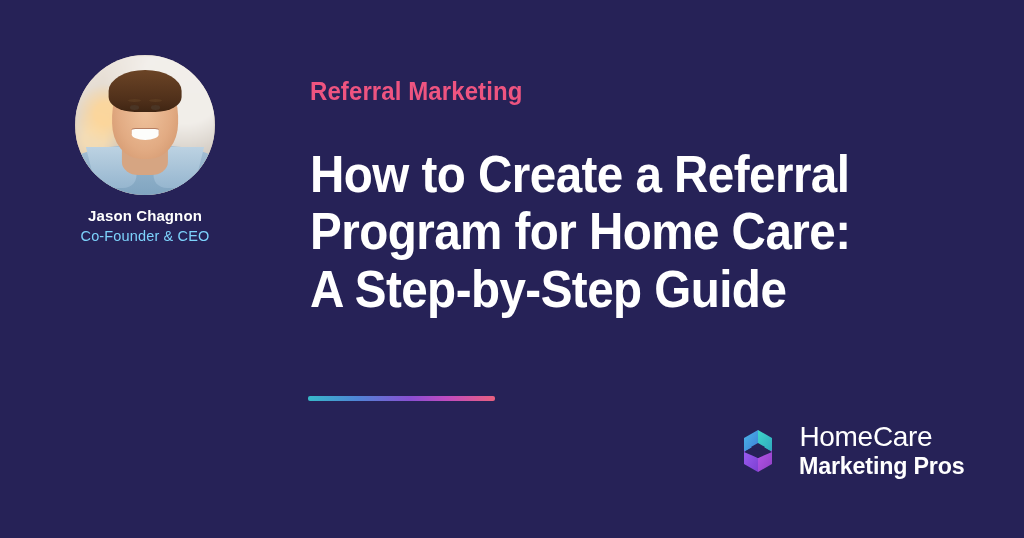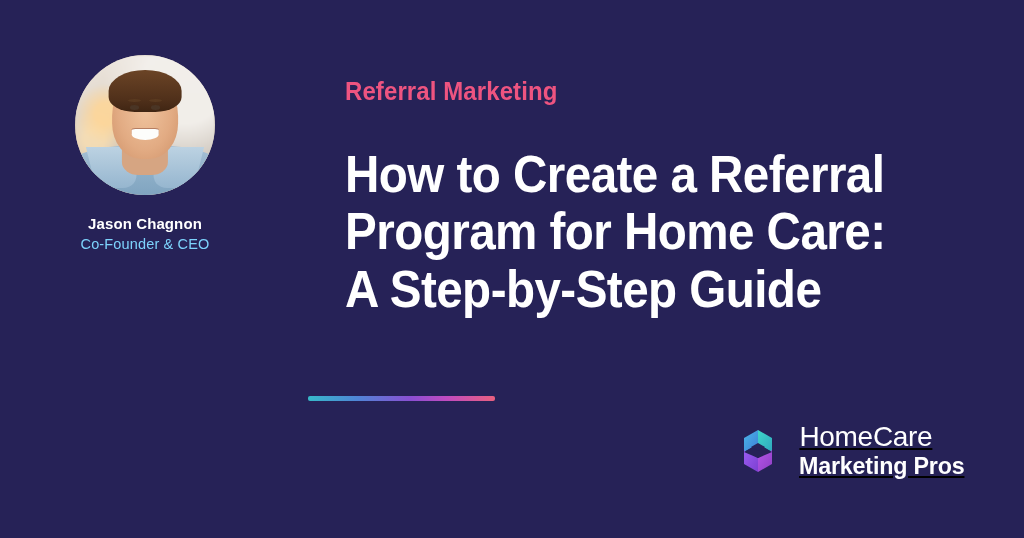--- a/index.html
+++ b/index.html
@@ -106,21 +106,21 @@
     position:absolute;
     left:50%; top:53%;
     transform:translateX(-50%);
     width:19%; height:8%;
     background:#fdfdfb;
     border-radius:14% 14% 52% 52%;
     box-shadow:0 -1px 0 rgba(140,80,60,.55);
   }
 
   .author-name {
-    margin-top:20px;
+    margin-top:12px;
     color:#ffffff;
     font-size:15px;
     font-weight:700;
     letter-spacing:.1px;
     text-align:center;
     white-space:nowrap;
   }
   .author-role {
     margin-top:4px;
     color:#7dd3fc;
@@ -129,21 +129,20 @@
     letter-spacing:.15px;
     text-align:center;
     white-space:nowrap;
   }
 
   
   .content {
     position:absolute;
     left:310px; top:78px;
     width:640px;
-    margin-left:35px;
   }
 
   .eyebrow {
     color:#ee5480;
     font-size:25px;
     font-weight:700;
     letter-spacing:.1px;
     line-height:1.1;
     font-stretch:condensed;
     transform:scaleX(.96);
@@ -170,21 +169,20 @@
     background:linear-gradient(90deg,#37b9c9 0%,#4f86d6 26%,#8b4fd2 55%,#c04bc0 74%,#e8607f 100%);
   }
 
   
   .logo {
     position:absolute;
     right:54px; bottom:60px;
     display:flex;
     align-items:center;
     gap:24px;
-    text-decoration:underline;
   }
   .logo-mark { width:34px; height:46px; flex:none; display:block; }
   .logo-text { display:flex; flex-direction:column; line-height:1; }
   .logo-top {
     color:#ffffff;
     font-size:28px;
     font-weight:400;
     letter-spacing:-0.3px;
   }
   .logo-bottom {

